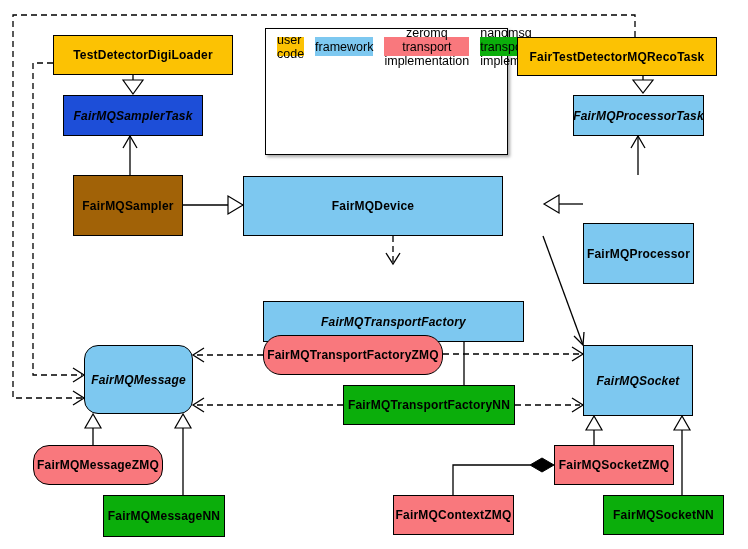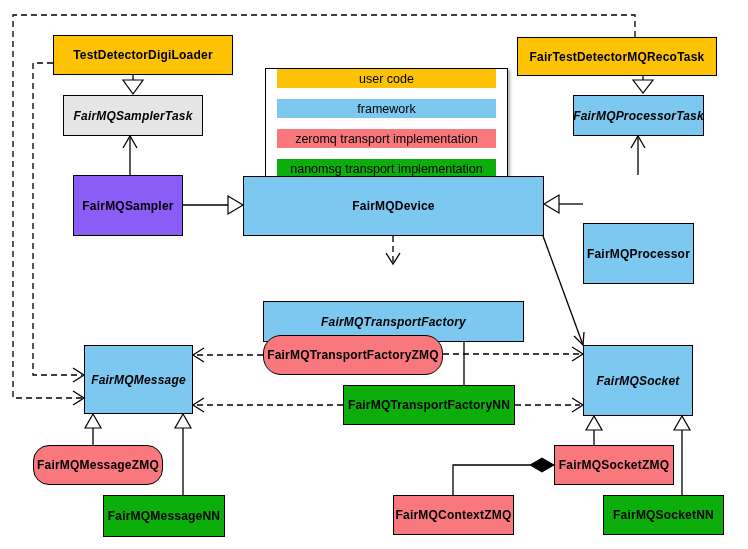--- a/index.html
+++ b/index.html
@@ -12,21 +12,21 @@
     position:absolute;box-sizing:border-box;border:1.5px solid #000;
     display:flex;align-items:center;justify-content:center;
     font-weight:bold;font-size:12px;letter-spacing:0.2px;color:#000;
     white-space:nowrap;z-index:2;
   }
   .node.abstract{font-style:italic;}
   .legend{
     position:absolute;left:265px;top:28px;width:243px;height:127px;
     box-sizing:border-box;background:#fff;border:1.5px solid #000;
     box-shadow:2px 2px 3px rgba(0,0,0,0.35);
-    display:flex;flex-direction:column;gap:11px;padding:0 11px;z-index:2;margin-top:40px;
+    display:flex;flex-direction:row;gap:11px;padding:8px 11px;z-index:2;
   }
   .legend-bar{
     height:19px;flex:0 0 19px;display:flex;align-items:center;justify-content:center;
     font-size:12.5px;color:#000;
   }
   .ln{stroke:#000;stroke-width:1.3;fill:none;}
   .dash{stroke-dasharray:6 4;}
   .tri{fill:#fff;stroke:#000;stroke-width:1.2;}
   .chev{stroke:#000;stroke-width:1.3;fill:none;}
   .diamond{fill:#000;stroke:#000;}
@@ -146,29 +146,29 @@
 
   <div class="legend">
     <div class="legend-bar" style="background-color: rgb(252, 194, 3);">user code</div>
     <div class="legend-bar" style="background-color: rgb(125, 200, 240);">framework</div>
     <div class="legend-bar" style="background-color: rgb(249, 120, 125); text-align: center;">zeromq transport implementation</div>
     <div class="legend-bar" style="background-color: rgb(11, 174, 11);">nanomsg transport implementation</div>
   </div>
 
   <div class="node" style="left: 53px; top: 35px; width: 180px; height: 40px; background-color: rgb(252, 194, 3);">TestDetectorDigiLoader</div>
   <div class="node" style="left: 517px; top: 37px; width: 200px; height: 39px; background-color: rgb(252, 194, 3);">FairTestDetectorMQRecoTask</div>
-  <div class="node abstract" style="left: 63px; top: 95px; width: 140px; height: 41px; background-color: #e5e5e5;">FairMQSamplerTask</div>
+  <div class="node abstract" style="left: 63px; top: 95px; width: 140px; height: 41px; background-color: #1d4ed8;">FairMQSamplerTask</div>
   <div class="node abstract" style="left: 573px; top: 95px; width: 131px; height: 41px; background-color: rgb(125, 200, 240);">FairMQProcessorTask</div>
-  <div class="node" style="left: 73px; top: 175px; width: 110px; height: 61px; background-color: #8b5cf6;">FairMQSampler</div>
-  <div class="node" style="left: 243px; top: 176px; width: 301px; height: 60px; background-color: rgb(125, 200, 240);">FairMQDevice</div>
+  <div class="node" style="left: 73px; top: 175px; width: 110px; height: 61px; background-color: #a16207;">FairMQSampler</div>
+  <div class="node" style="left: 243px; top: 176px; width: 260px; height: 60px; background-color: rgb(125, 200, 240);">FairMQDevice</div>
   <div class="node" style="left: 583px; top: 175px; width: 111px; height: 61px; background-color: rgb(125, 200, 240); margin-top: 48px;">FairMQProcessor</div>
   <div class="node abstract" style="left: 263px; top: 265px; width: 261px; height: 41px; background-color: rgb(125, 200, 240); margin-top: 36px;">FairMQTransportFactory</div>
   <div class="node" style="left: 263px; top: 335px; width: 180px; height: 40px; background-color: rgb(249, 120, 125); border-radius: 18px;">FairMQTransportFactoryZMQ</div>
   <div class="node" style="left: 343px; top: 385px; width: 172px; height: 40px; background-color: rgb(11, 174, 11);">FairMQTransportFactoryNN</div>
-  <div class="node abstract" style="left: 84px; top: 345px; width: 109px; height: 69px; background-color: rgb(125, 200, 240);">FairMQMessage</div>
+  <div class="node abstract" style="left: 84px; top: 345px; width: 109px; height: 69px; background-color: rgb(125, 200, 240); border-radius: 14px;">FairMQMessage</div>
   <div class="node abstract" style="left: 583px; top: 345px; width: 110px; height: 71px; background-color: rgb(125, 200, 240);">FairMQSocket</div>
   <div class="node" style="left: 33px; top: 445px; width: 130px; height: 40px; background-color: rgb(249, 120, 125); border-radius: 16px;">FairMQMessageZMQ</div>
   <div class="node" style="left: 103px; top: 495px; width: 122px; height: 42px; background-color: rgb(11, 174, 11);">FairMQMessageNN</div>
   <div class="node" style="left: 554px; top: 445px; width: 120px; height: 40px; background-color: rgb(249, 120, 125);">FairMQSocketZMQ</div>
   <div class="node" style="left: 603px; top: 495px; width: 121px; height: 40px; background-color: rgb(11, 174, 11);">FairMQSocketNN</div>
   <div class="node" style="left: 393px; top: 495px; width: 121px; height: 40px; background-color: rgb(249, 120, 125);">FairMQContextZMQ</div>
 
 </div>
 
 </body></html>

